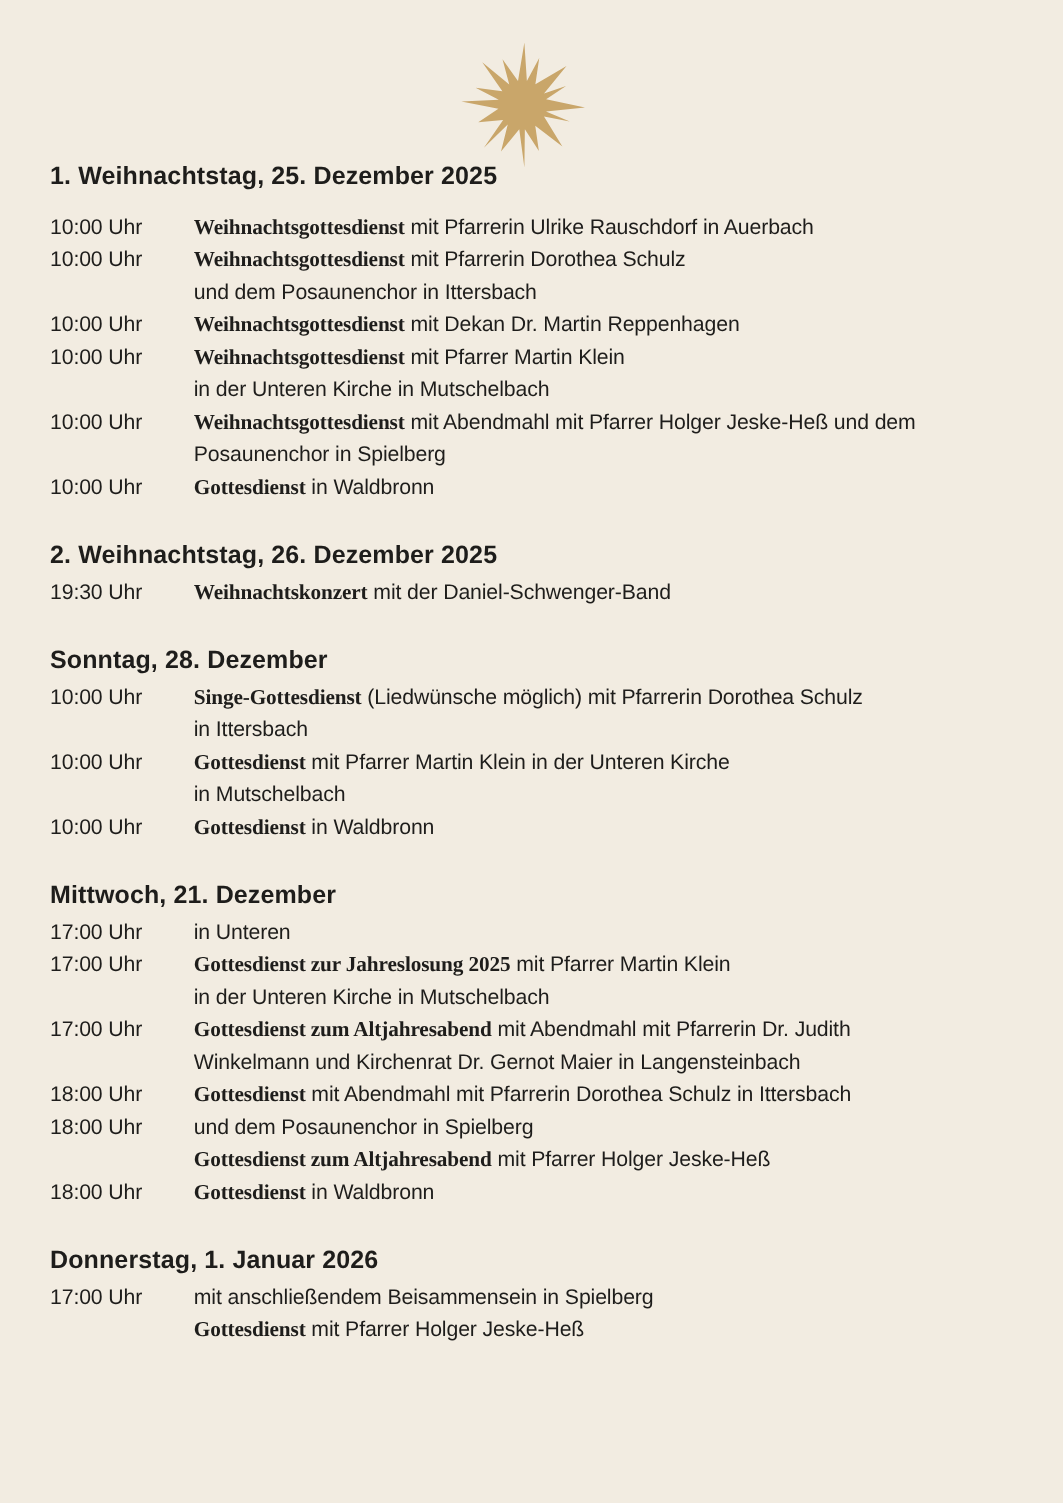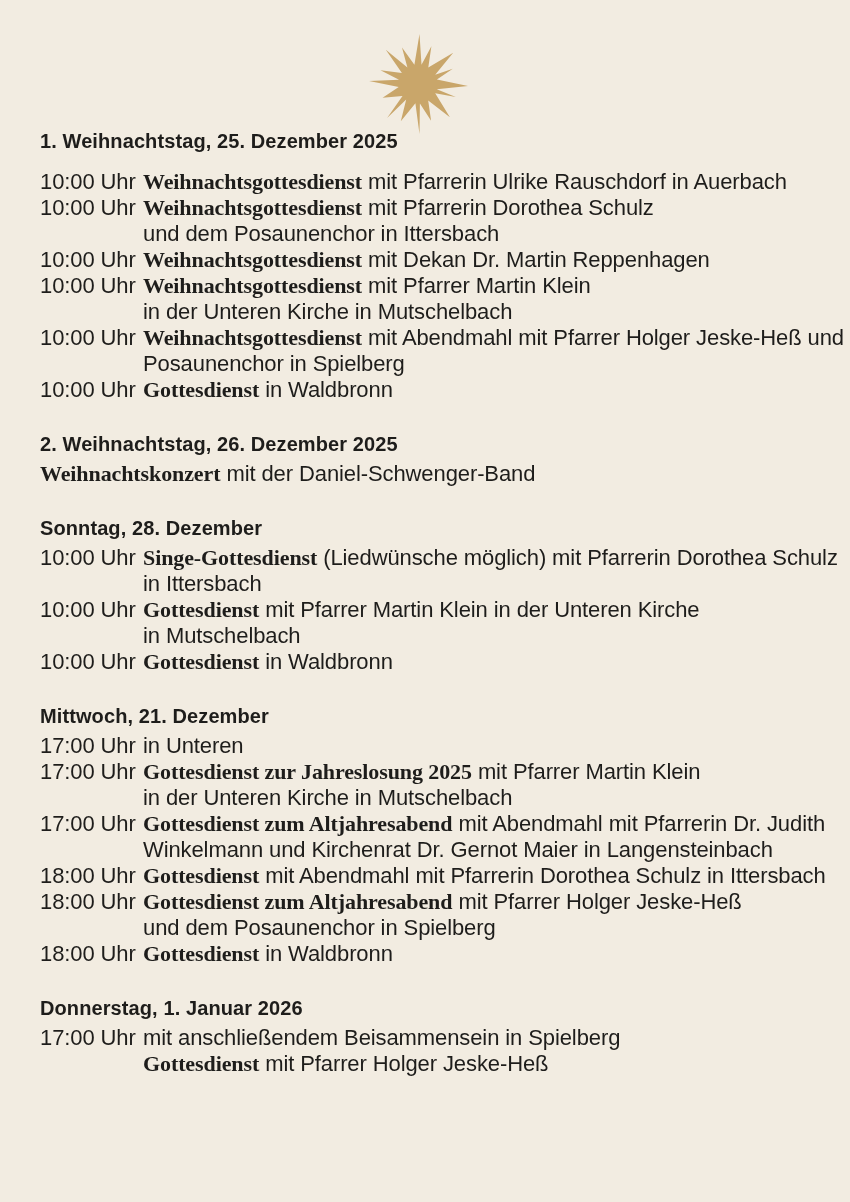--- a/index.html
+++ b/index.html
@@ -35,23 +35,24 @@
     margin: 0 0 4px 0;
     font-size: 20px;
     font-weight: 700;
     line-height: 26px;
     letter-spacing: 0.1px;
   }
   section:first-of-type h2.section-heading { margin-bottom: 15px; }
   .event {
     display: grid;
     grid-template-columns: 103px auto;
-    font-size: 22px;
+    font-size: 17px;
     line-height: 26px;
     letter-spacing: -0.1px;
+    gap: 12px;
   }
   .event-time { white-space: nowrap; }
   .event-desc .line { white-space: nowrap; }
   .event-desc b { font-weight: 700; font-family: Liberation Serif, serif; }
 </style>
 </head>
 <body>
 
 <div class="star-wrap">
   <svg id="star-svg" width="100" height="100" viewBox="0 0 100 100" aria-hidden="true">
@@ -98,20 +99,21 @@
       <div class="event">
         <div class="event-time">10:00 Uhr</div>
         <div class="event-desc">
           <div class="line"><b>Gottesdienst</b> in Waldbronn</div>
         </div>
       </div>
     </section>
     <section>
       <h2 class="section-heading">2. Weihnachtstag, 26. Dezember 2025</h2>
       <div class="event">
+        <div class="event-time">19:30 Uhr</div>
         <div class="event-desc">
           <div class="line"><b>Weihnachtskonzert</b> mit der Daniel-Schwenger-Band</div>
         </div>
       </div>
     </section>
     <section>
       <h2 class="section-heading">Sonntag, 28. Dezember</h2>
       <div class="event">
         <div class="event-time">10:00 Uhr</div>
         <div class="event-desc">
@@ -157,22 +159,22 @@
       </div>
       <div class="event">
         <div class="event-time">18:00 Uhr</div>
         <div class="event-desc">
           <div class="line"><b>Gottesdienst</b> mit Abendmahl mit Pfarrerin Dorothea Schulz in Ittersbach</div>
         </div>
       </div>
       <div class="event">
         <div class="event-time">18:00 Uhr</div>
         <div class="event-desc">
+          <div class="line">und dem Posaunenchor in Spielberg</div>
           <div class="line"><b>Gottesdienst zum Altjahresabend</b> mit Pfarrer Holger Jeske-Heß</div>
-          <div class="line">und dem Posaunenchor in Spielberg</div>
         </div>
       </div>
       <div class="event">
         <div class="event-time">18:00 Uhr</div>
         <div class="event-desc">
           <div class="line"><b>Gottesdienst</b> in Waldbronn</div>
         </div>
       </div>
     </section>
     <section>

